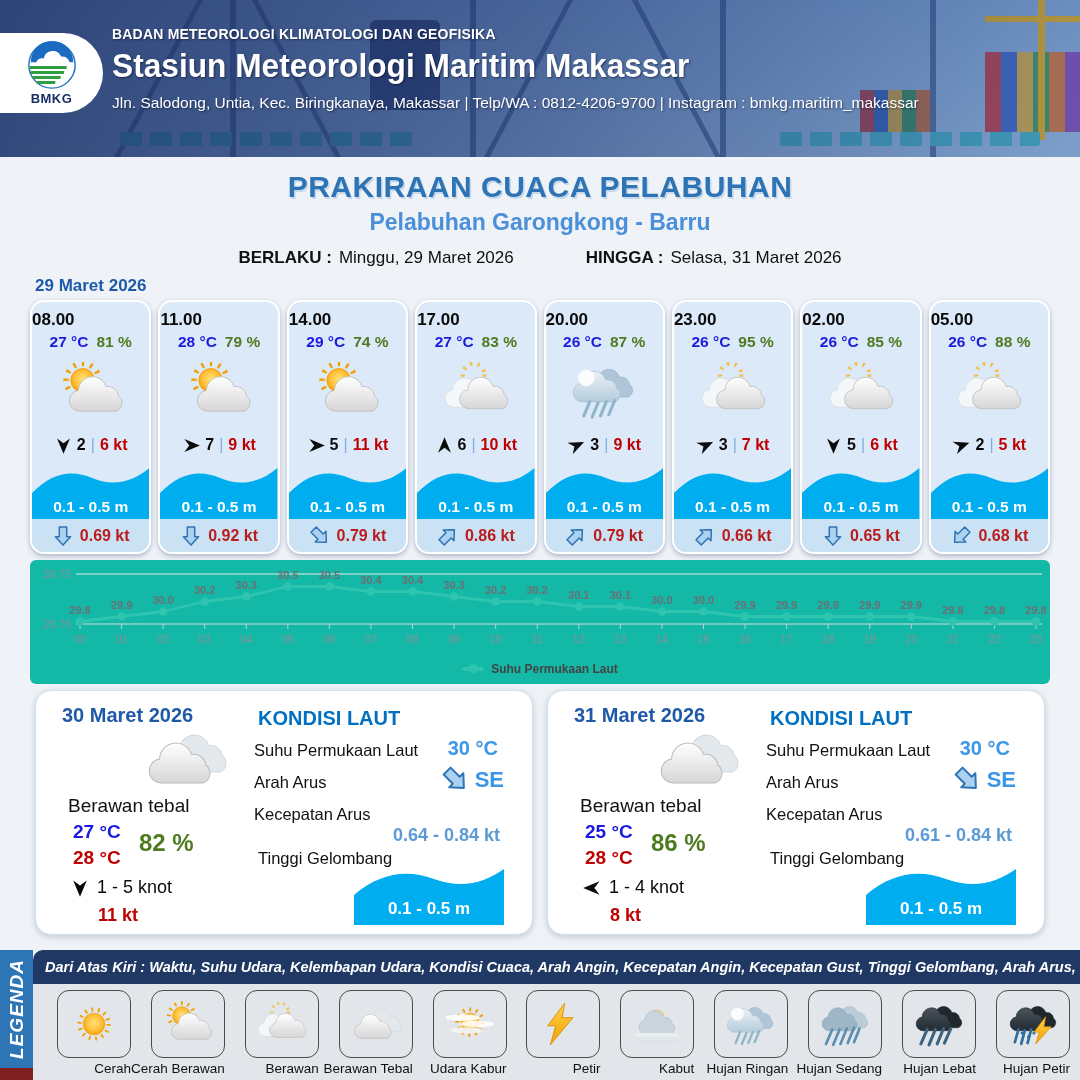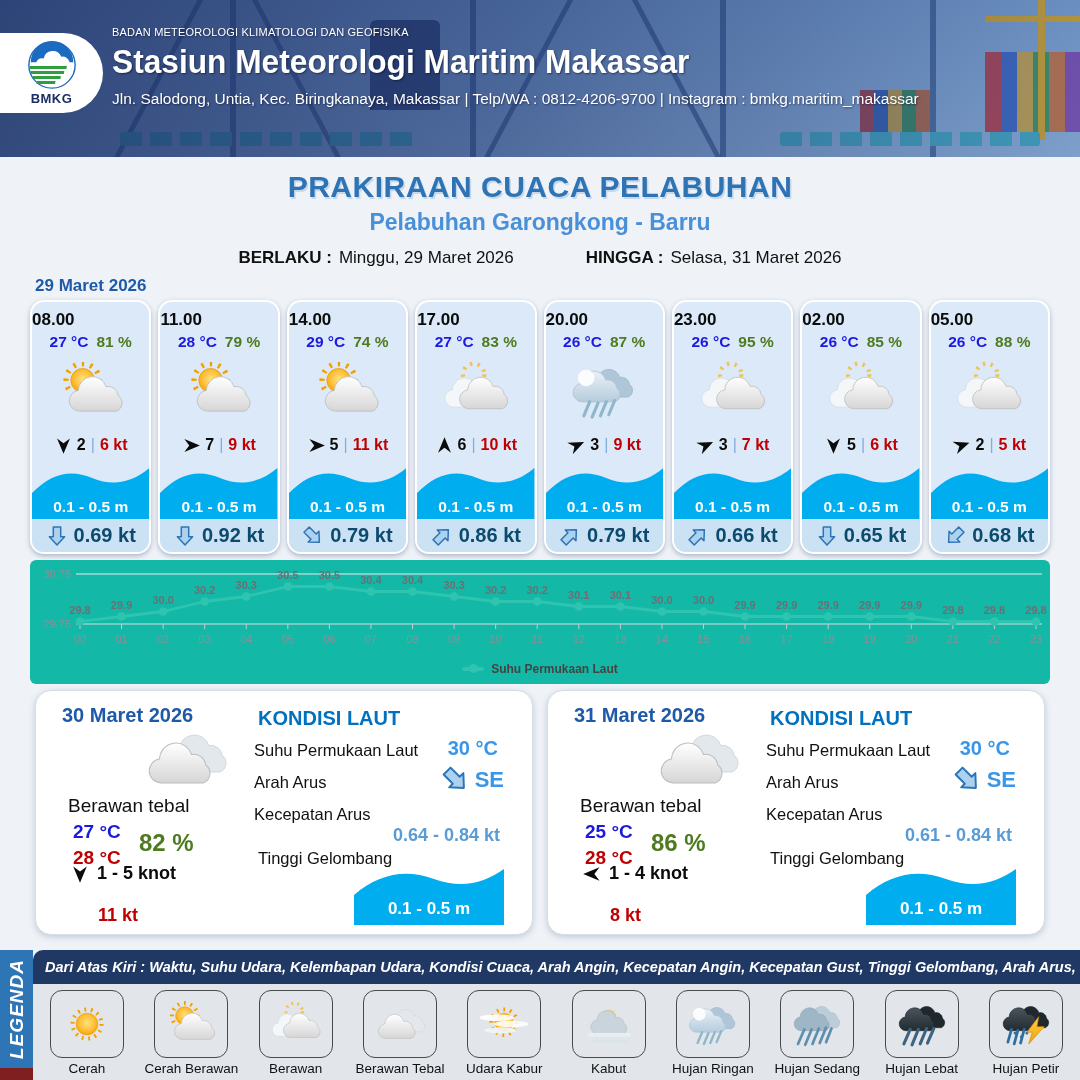--- a/index.html
+++ b/index.html
@@ -4,21 +4,21 @@
 <style>
   html,body{margin:0;padding:0;}
   .page{position:relative;width:1080px;height:1080px;background:#EFF3F8;font-family:"Liberation Sans",sans-serif;overflow:hidden;}
 
   
   .header{position:absolute;left:0;top:0;width:1080px;height:157px;background:linear-gradient(180deg,#86ADD6 0%,#93B9DE 55%,#9FC2E2 100%);overflow:hidden;}
   .deco{position:absolute;}
   .beam{background:#1C3B6E;opacity:.55;}
   .overlay{position:absolute;inset:0;background:linear-gradient(100deg,rgba(26,45,99,.82) 0%,rgba(28,50,110,.62) 45%,rgba(40,70,140,.28) 100%);}
   .header-text{position:absolute;left:112px;top:26px;color:#fff;z-index:5;}
-  .h-org{font-size:11px;font-weight:normal;letter-spacing:.2px;text-shadow:1px 1px 2px rgba(0,0,30,.5);}
+  .h-org{font-size:14px;font-weight:bold;letter-spacing:.2px;text-shadow:1px 1px 2px rgba(0,0,30,.5);}
   .h-station{font-size:33px;font-weight:bold;margin-top:5px;transform:scaleX(.96);transform-origin:left;text-shadow:1px 1px 2px rgba(0,0,30,.5);}
   .h-contact{font-size:15.5px;margin-top:9px;text-shadow:1px 1px 2px rgba(0,0,30,.5);}
   .logo-pill{position:absolute;left:0;top:33px;width:103px;height:80px;background:#fff;border-radius:0 40px 40px 0;z-index:6;display:flex;flex-direction:column;align-items:center;justify-content:center;}
   .logo-pill svg{width:50px;height:50px;}
   .logo-txt{font-size:13px;font-weight:bold;color:#1A2F66;letter-spacing:.5px;margin-top:1px;}
 
   
   .title-1{position:absolute;left:0;top:170px;width:1080px;text-align:center;font-size:30px;font-weight:bold;letter-spacing:.5px;color:#2E74B5;text-shadow:1.5px 1.5px 0 #C7D8EA;}
   .title-2{position:absolute;left:0;top:209px;width:1080px;text-align:center;font-size:23px;font-weight:bold;color:#4A90D9;}
   .validity{position:absolute;left:0;top:248px;width:1080px;display:flex;justify-content:center;gap:72px;font-size:17px;color:#111;}
@@ -40,40 +40,40 @@
   .c-sep{color:#7FAFE0;font-weight:normal;margin:0 1px;}
   .c-gust{color:#C00000;}
   .rot{display:inline-flex;}
   .rot svg{display:block;}
   .wind-a svg{width:19px;height:19px;}
   .cur-a svg{width:22px;height:22px;}
   .c-wave{position:relative;height:56px;margin-top:4px;}
   .c-wave svg{position:absolute;inset:0;width:100%;height:100%;}
   .c-wave-t{position:absolute;left:0;right:0;bottom:3px;text-align:center;font-size:15.5px;font-weight:bold;color:#fff;}
   .c-cur{height:33px;background:#CBE2F5;display:flex;align-items:center;justify-content:center;gap:6px;}
-  .c-cur-t{font-size:20px;font-weight:bold;color:#0c4a6e;}
+  .c-cur-t{font-size:16px;font-weight:bold;color:#b91c1c;}
 
   
   .chart-panel{position:absolute;left:30px;top:560px;width:1020px;height:124px;background:#14b8a6;border-radius:6px;}
   .chart-legend{display:flex;align-items:center;justify-content:center;gap:7px;margin-top:0px;}
   .cl-marker{position:relative;width:22px;height:4px;background:#2EC4B0;border-radius:2px;}
   .cl-marker::after{content:"";position:absolute;left:7px;top:-3px;width:9px;height:9px;border-radius:50%;background:#2EC4B0;}
   .cl-text{font-size:12px;font-weight:bold;color:#444;}
 
   
   .day-cards{position:absolute;left:35px;top:690px;width:1010px;display:flex;gap:14px;}
   .dcard{position:relative;flex:1;height:243px;background:#fff;border:1px solid #D8DEE5;border-radius:16px;box-shadow:0 2px 6px rgba(60,80,110,.25);}
   .d-date{position:absolute;left:26px;top:13px;font-size:20px;font-weight:bold;color:#1F5AA8;}
   .d-icon{position:absolute;left:84px;top:32px;width:130px;height:72px;}
   .d-icon svg{width:100%;height:100%;}
   .d-cond{position:absolute;left:32px;top:104px;font-size:19px;color:#111;}
   .d-tmin{position:absolute;left:37px;top:130px;font-size:19px;font-weight:bold;color:#1A1AE0;}
   .d-tmax{position:absolute;left:37px;top:156px;font-size:19px;font-weight:bold;color:#C00000;}
   .d-hum{position:absolute;left:103px;top:138px;font-size:24px;font-weight:bold;color:#4E7B1F;}
-  .d-wind{position:absolute;left:34px;top:172px;display:flex;align-items:center;gap:7px;font-size:18px;font-weight:bold;color:#0b0b0b;}
+  .d-wind{position:absolute;left:34px;top:186px;display:flex;align-items:center;gap:7px;font-size:18px;font-weight:normal;color:#0b0b0b;}
   .d-wind .wind-a svg{width:20px;height:20px;}
   .d-gust{position:absolute;left:62px;top:214px;font-size:18px;font-weight:bold;color:#C00000;}
   .sea-title{position:absolute;left:222px;top:16px;font-size:20px;font-weight:bold;color:#0070C0;}
   .sea-label{position:absolute;font-size:16.5px;color:#111;}
   .sl-1{left:218px;top:50px;} .sl-2{left:218px;top:82px;} .sl-3{left:218px;top:114px;} .sl-4{left:222px;top:158px;}
   .sea-sst{position:absolute;right:34px;top:46px;font-size:20px;font-weight:bold;color:#3B96E8;}
   .sea-dir{position:absolute;right:28px;top:74px;display:flex;align-items:center;gap:5px;}
   .sea-dir .cur-a svg{width:29px;height:29px;}
   .sea-dir-t{font-size:22px;font-weight:bold;color:#3B96E8;}
   .sea-speed{position:absolute;right:32px;top:134px;font-size:18px;font-weight:bold;color:#5B9BD5;}
@@ -81,21 +81,21 @@
   .sea-wave svg{position:absolute;inset:0;width:100%;height:100%;}
   .sea-wave-t{position:absolute;left:0;right:0;bottom:6px;text-align:center;font-size:17px;font-weight:bold;color:#fff;}
 
   
   .legend-side{position:absolute;left:0;top:950px;width:33px;height:118px;background:#2E75B6;display:flex;align-items:center;justify-content:center;}
   .legend-side span{writing-mode:vertical-rl;transform:rotate(180deg);color:#fff;font-size:19px;font-weight:bold;font-style:italic;letter-spacing:1px;}
   .legend-maroon{position:absolute;left:0;top:1068px;width:33px;height:12px;background:#801F1F;}
   .legend-caption{position:absolute;left:33px;top:950px;width:1047px;height:34px;background:#203864;border-top-left-radius:10px;display:flex;align-items:center;}
   .legend-caption span{color:#fff;font-size:14.5px;font-style:italic;font-weight:bold;padding-left:12px;white-space:nowrap;}
   .legend-body{position:absolute;left:33px;top:984px;width:1047px;height:96px;background:#E2E6EA;display:flex;justify-content:space-between;padding:6px 10px 0 10px;box-sizing:border-box;}
-  .leg-item{display:flex;flex-direction:column;align-items:center;width:88px;}
+  .leg-item{display:flex;flex-direction:column;align-items:flex-end;width:88px;}
   .leg-box{width:72px;height:66px;border:1.6px solid #4a4a4a;border-radius:12px;display:flex;align-items:center;justify-content:center;}
   .leg-box svg{width:58px;height:46px;}
   .leg-label{margin-top:3px;font-size:13.5px;color:#111;white-space:nowrap;}
 </style>
 </head>
 <body>
 
 <svg width="0" height="0" style="position:absolute" aria-hidden="true">
   <defs>
     <radialGradient id="gsun" cx="50%" cy="45%" r="60%">
@@ -793,20 +793,28 @@
             <ellipse cx="24" cy="17" rx="19" ry="3.6" fill="#fff" opacity=".9"></ellipse>
             <ellipse cx="40" cy="24" rx="19" ry="3.6" fill="#fff" opacity=".85"></ellipse>
             <ellipse cx="28" cy="31" rx="18" ry="3.4" fill="#F2F5F7" opacity=".9"></ellipse>
           </svg>
         </div>
         <div class="leg-label">Udara Kabur</div>
       </div>
       <div class="leg-item">
         <div class="leg-box">
           <svg viewBox="0 0 64 48">
+            <polygon points="34,1 15,26 24,26 18,47 43,17 31,17" fill="url(#gbolt)" stroke="#D98E00" stroke-width="1" stroke-linejoin="round"></polygon>
+          </svg>
+        </div>
+        <div class="leg-label">Petir</div>
+      </div>
+      <div class="leg-item">
+        <div class="leg-box">
+          <svg viewBox="0 0 64 48">
             <circle cx="32" cy="16" r="8" fill="#F2C14E" opacity=".65"></circle>
             <g transform="translate(6,4) scale(0.82)">
               <path d="M16.5 38 a9.5 9.5 0 0 1 -1 -18.9 a13 13 0 0 1 25.4 -3.6 a9.5 9.5 0 0 1 11.3 8.3 a8.2 8.2 0 0 1 -1.7 14.2 z" fill="#C9D4DC" stroke="#B2BEC7" stroke-width="0.8"></path>
             </g>
             <rect x="8" y="34" width="48" height="4" rx="2" fill="#E9EEF1"></rect>
             <rect x="14" y="41" width="40" height="4" rx="2" fill="#DDE4E8"></rect>
           </svg>
         </div>
         <div class="leg-label">Kabut</div>
       </div>

